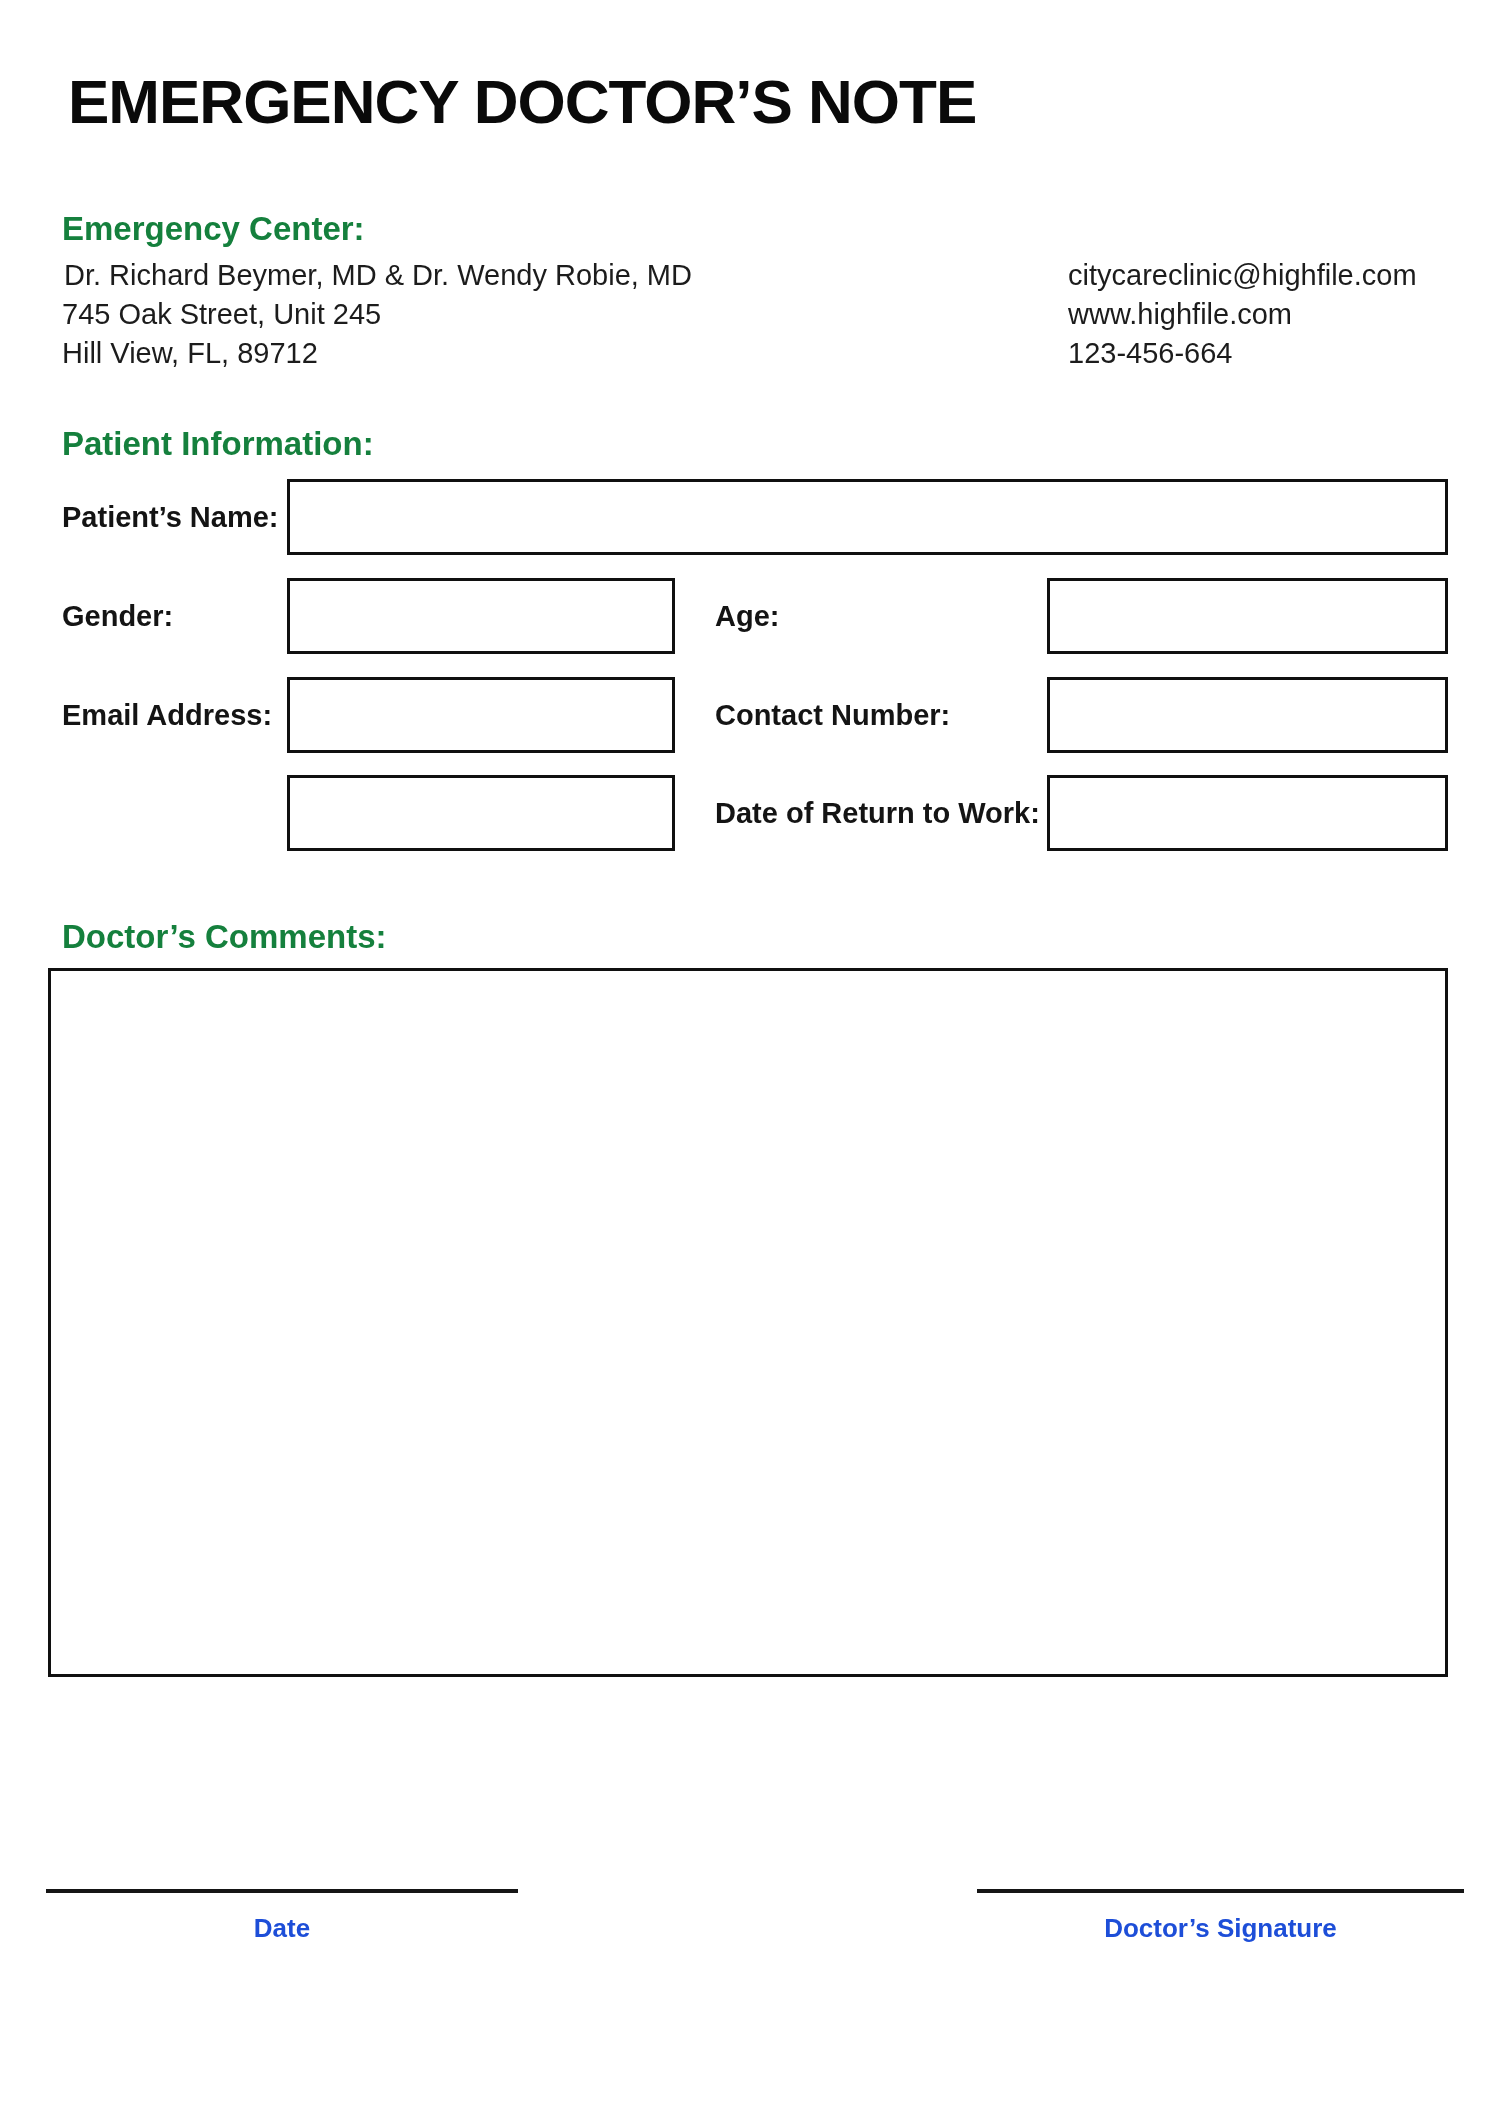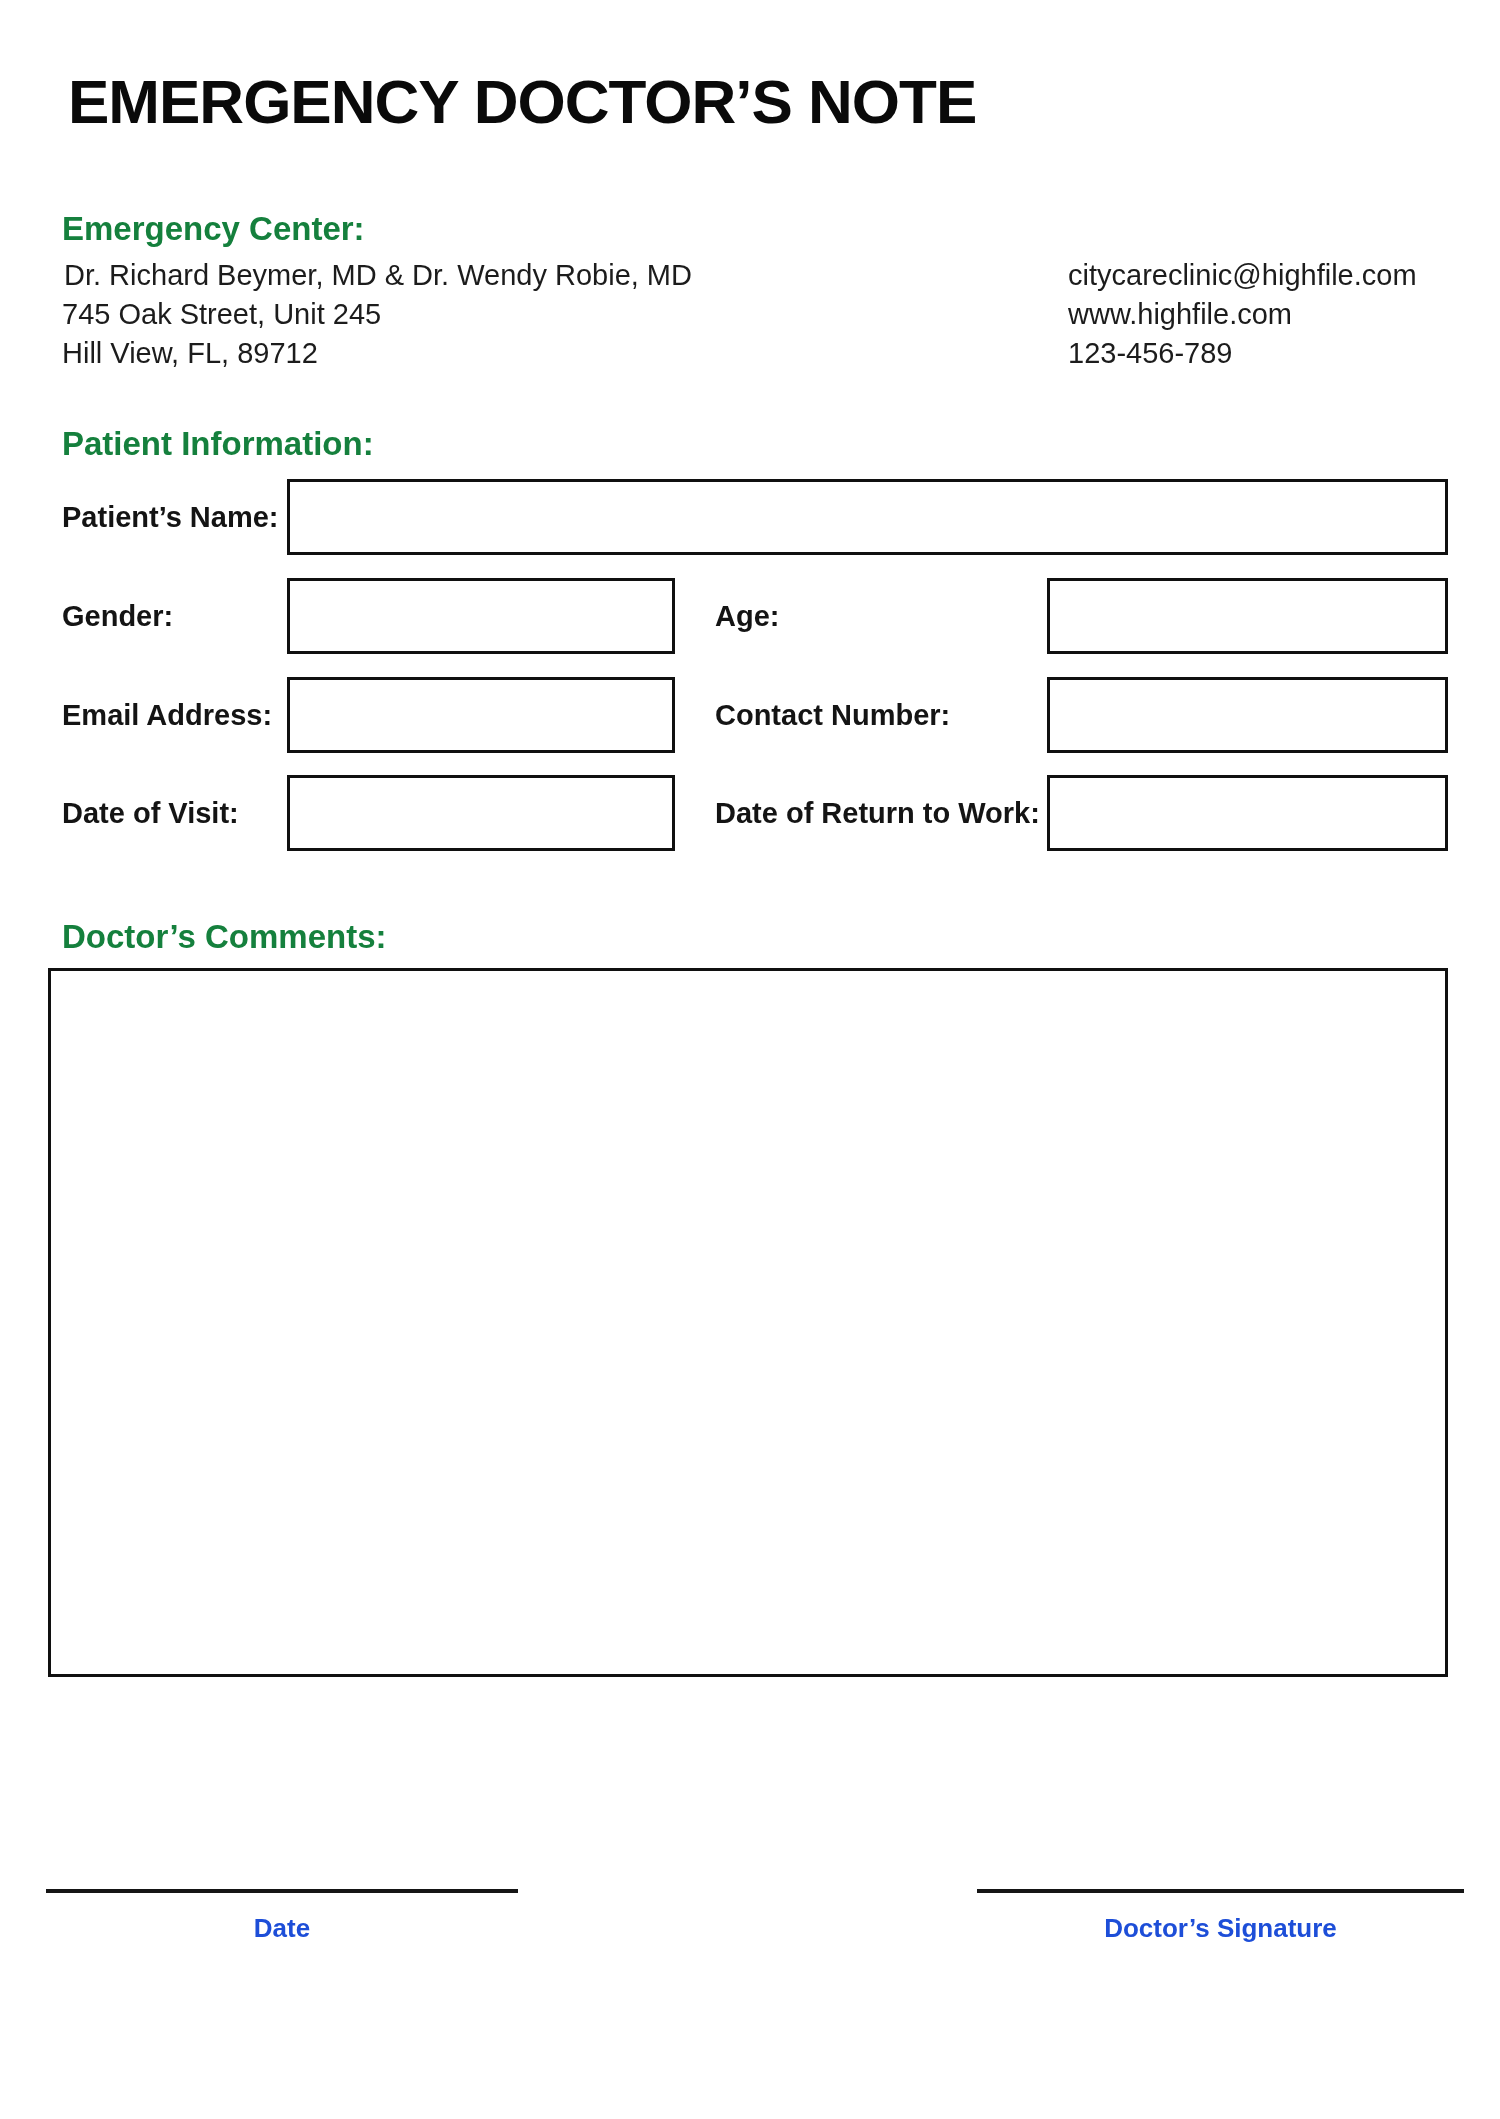--- a/index.html
+++ b/index.html
@@ -79,38 +79,37 @@
   <h1 class="abs title" style="left:60px; top:58px;">EMERGENCY DOCTOR’S NOTE</h1>
 
   <div class="abs h2" style="left:62px; top:210px;">Emergency Center:</div>
 
   <div class="abs body-line" style="left:64px; top:259px;text-align:center;">Dr. Richard Beymer, MD &amp; Dr. Wendy Robie, MD</div>
   <div class="abs body-line" style="left:62px; top:298px;">745 Oak Street, Unit 245</div>
   <div class="abs body-line" style="left:62px; top:337px;">Hill View, FL, 89712</div>
 
   <div class="abs body-line" style="left:1068px; top:259px;">citycareclinic@highfile.com</div>
   <div class="abs body-line" style="left:1068px; top:298px;">www.highfile.com</div>
-  <div class="abs body-line" style="left:1068px; top:337px;">123-456-789</div>
+  <div class="abs body-line" style="left:1068px; top:337px;">123-456-664</div>
 
   <div class="abs h2" style="left:62px; top:425px;">Patient Information:</div>
 
   <div class="abs field-label" style="left:62px; top:479px; height:76px;">Patient’s Name:</div>
   <input type="text" class="input-box" style="left: 287px; top: 479px; width: 1161px; height: 76px;" value="">
 
   <div class="abs field-label" style="left:62px; top:578px; height:76px;">Gender:</div>
   <input type="text" class="input-box" style="left: 287px; top: 578px; width: 388px; height: 76px;" value="">
   <div class="abs field-label" style="left:715px; top:578px; height:76px;">Age:</div>
   <input type="text" class="input-box" style="left: 1047px; top: 578px; width: 401px; height: 76px;" value="">
 
   <div class="abs field-label" style="left:62px; top:677px; height:76px;">Email Address:</div>
   <input type="text" class="input-box" style="left: 287px; top: 677px; width: 388px; height: 76px;" value="">
   <div class="abs field-label" style="left:715px; top:677px; height:76px;">Contact Number:</div>
   <input type="text" class="input-box" style="left: 1047px; top: 677px; width: 401px; height: 76px;" value="">
 
-  <div class="abs field-label" style="left:62px; top:775px; height:76px;">Date of Visit:</div>
   <input type="text" class="input-box" style="left: 287px; top: 775px; width: 388px; height: 76px;" value="">
   <div class="abs field-label" style="left:715px; top:775px; height:76px;">Date of Return to Work:</div>
   <input type="text" class="input-box" style="left: 1047px; top: 775px; width: 401px; height: 76px;" value="">
 
   <div class="abs h2" style="left:62px; top:918px;">Doctor’s Comments:</div>
   <textarea class="input-box comments-box" style="left: 48px; top: 968px; width: 1400px; height: 709px;"></textarea>
 
   <div class="sig-line" style="left:46px; top:1889px; width:472px;"></div>
   <div class="sig-label" style="left:46px; top:1913px; width:472px;">Date</div>
 

